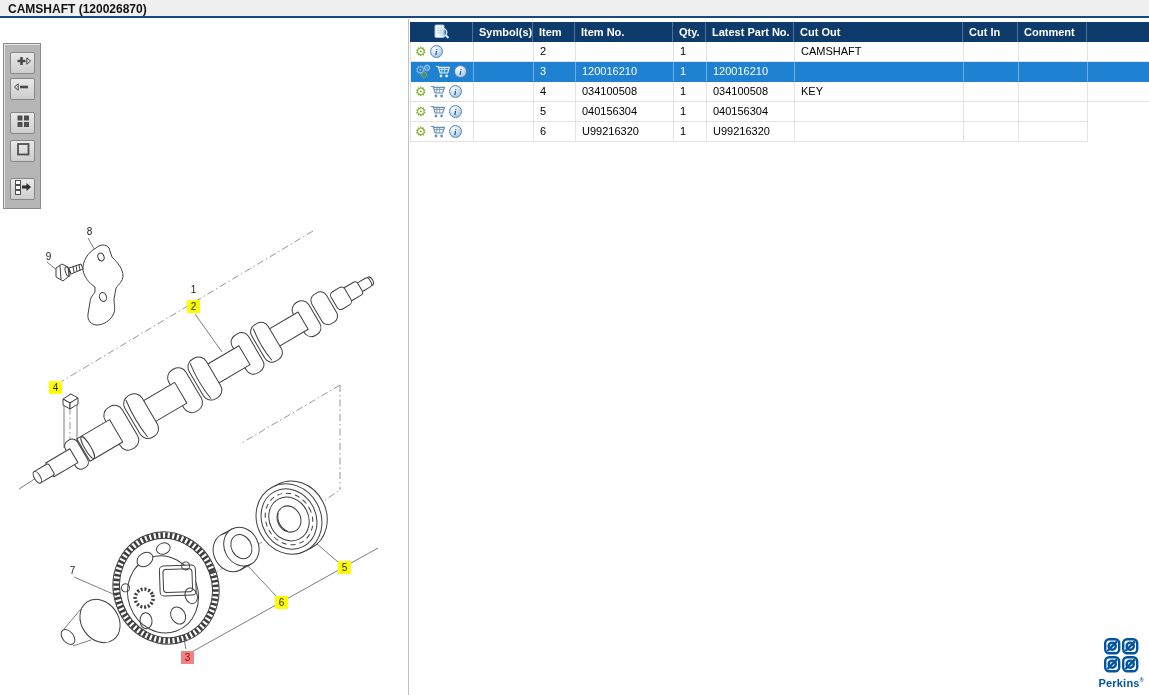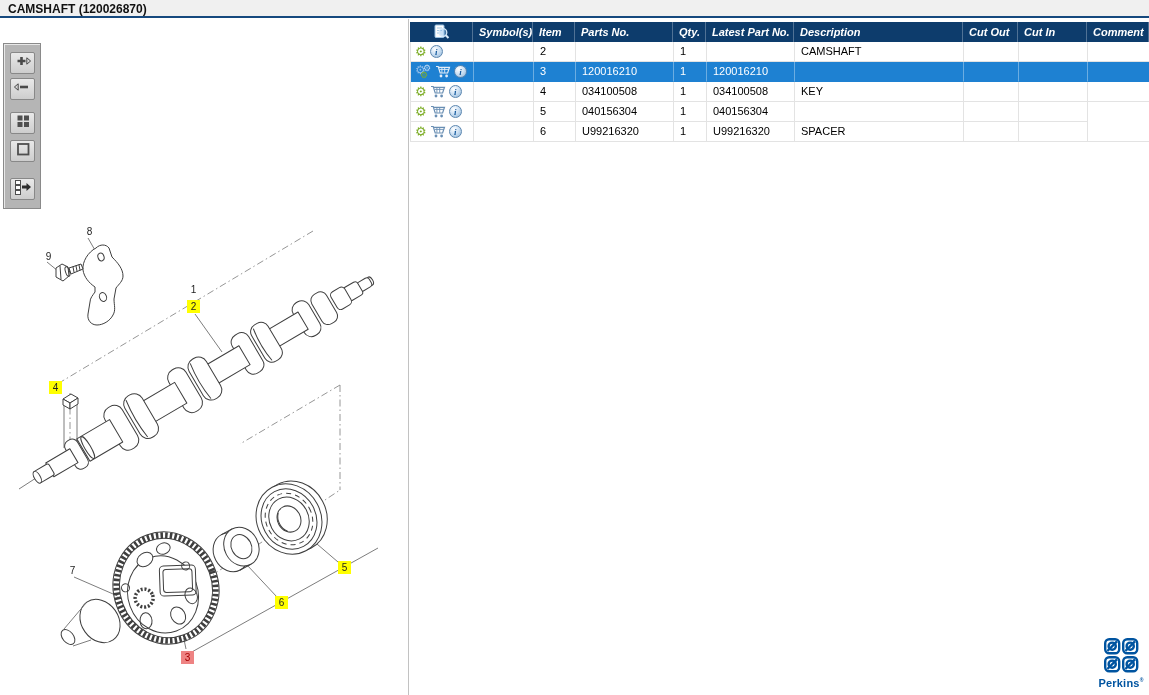--- a/index.html
+++ b/index.html
@@ -26,21 +26,21 @@
 
   
   .callout-layer { position:absolute; left:0; top:0; width:1149px; height:695px; pointer-events:none; }
   .callout { position:absolute; width:13px; height:13px; font-size:10px; line-height:13px; text-align:center; color:#222; pointer-events:auto; }
   .callout.yellow { background:#ffff00; }
   .callout.red { background:#ee8383; color:#a50000; }
 
   
   .table-pane { position:absolute; left:410px; top:22px; width:739px; }
   .trow { display:grid; grid-template-columns:63px 60px 42px 98px 33px 88px 169px 55px 69px 62px; height:20px; }
-  .trow.head { background:#0d3c6c; color:#fff;font-style:italic; }
+  .trow.head { background:#0d3c6c; color:#fff; }
   .hcell { font-size:11px; font-weight:600; line-height:20px; padding-left:6px; border-right:1px solid rgba(255,255,255,.28); overflow:hidden; white-space:nowrap; }
   .hcell.iconcell { display:flex; align-items:center; justify-content:center; padding-left:0; }
   .cell { font-size:11px; line-height:19px; padding-left:6px; border-right:1px solid #e3e3e3; border-bottom:1px solid #e3e3e3; color:#000; overflow:hidden; white-space:nowrap; cursor:default; }
   .cell.icons { display:flex; align-items:center; gap:3px; padding-left:4px; }
   .trow.body { border-left:1px solid #e3e3e3; }
   .trow.body.sel { background:#1e81d2; }
   .trow.body.sel .cell { color:#fff; border-right-color:rgba(255,255,255,.35); border-bottom-color:#1e81d2; }
 
   .ic { display:inline-flex; align-items:center; justify-content:center; cursor:pointer; }
   .gear { font-size:13px; color:#7fae2a; line-height:13px; }
@@ -224,24 +224,23 @@
       <div class="hcell iconcell">
         <svg width="18" height="16" viewBox="0 0 18 16">
           <rect x="3" y="1" width="9" height="12.5" rx="1" fill="#fdfdfd" stroke="#9cc3e2"></rect>
           <path d="M5,4 h5 M5,6.5 h5 M5,9 h3" stroke="#9cc3e2" stroke-width="0.9"></path>
           <circle cx="11" cy="8.5" r="3.8" fill="rgba(140,190,235,.45)" stroke="#d8eaf8" stroke-width="1.3"></circle>
           <path d="M13.8,11.3 L16.5,14" stroke="#d8eaf8" stroke-width="2"></path>
         </svg>
       </div>
       <div class="hcell">Symbol(s)</div>
       <div class="hcell">Item</div>
-      <div class="hcell">Parts No.</div>
+      <div class="hcell">Item No.</div>
       <div class="hcell">Qty.</div>
       <div class="hcell">Latest Part No.</div>
-      <div class="hcell">Description</div>
       <div class="hcell">Cut Out</div>
       <div class="hcell">Cut In</div>
       <div class="hcell">Comment</div>
     </div>
     <div class="trow body">
       <div class="cell icons">
         <span class="ic gear">⚙</span>
         <span class="ic info">i</span>
       </div>
       <div class="cell"></div>
@@ -336,21 +335,20 @@
             <circle cx="11.6" cy="11" r="1.4" fill="#6a8fb4"></circle>
           </svg>
         </span>
         <span class="ic info">i</span>
       </div>
       <div class="cell"></div>
       <div class="cell">6</div>
       <div class="cell">U99216320</div>
       <div class="cell">1</div>
       <div class="cell">U99216320</div>
-      <div class="cell">SPACER</div>
       <div class="cell"></div>
       <div class="cell"></div>
       <div class="cell"></div>
     </div>
   </div>
 
 <div class="logo">
   <svg width="36" height="36" viewBox="0 0 36 36">
     <g fill="none" stroke="#0054a0" stroke-width="2.4">
       <g transform="translate(1,1)">

